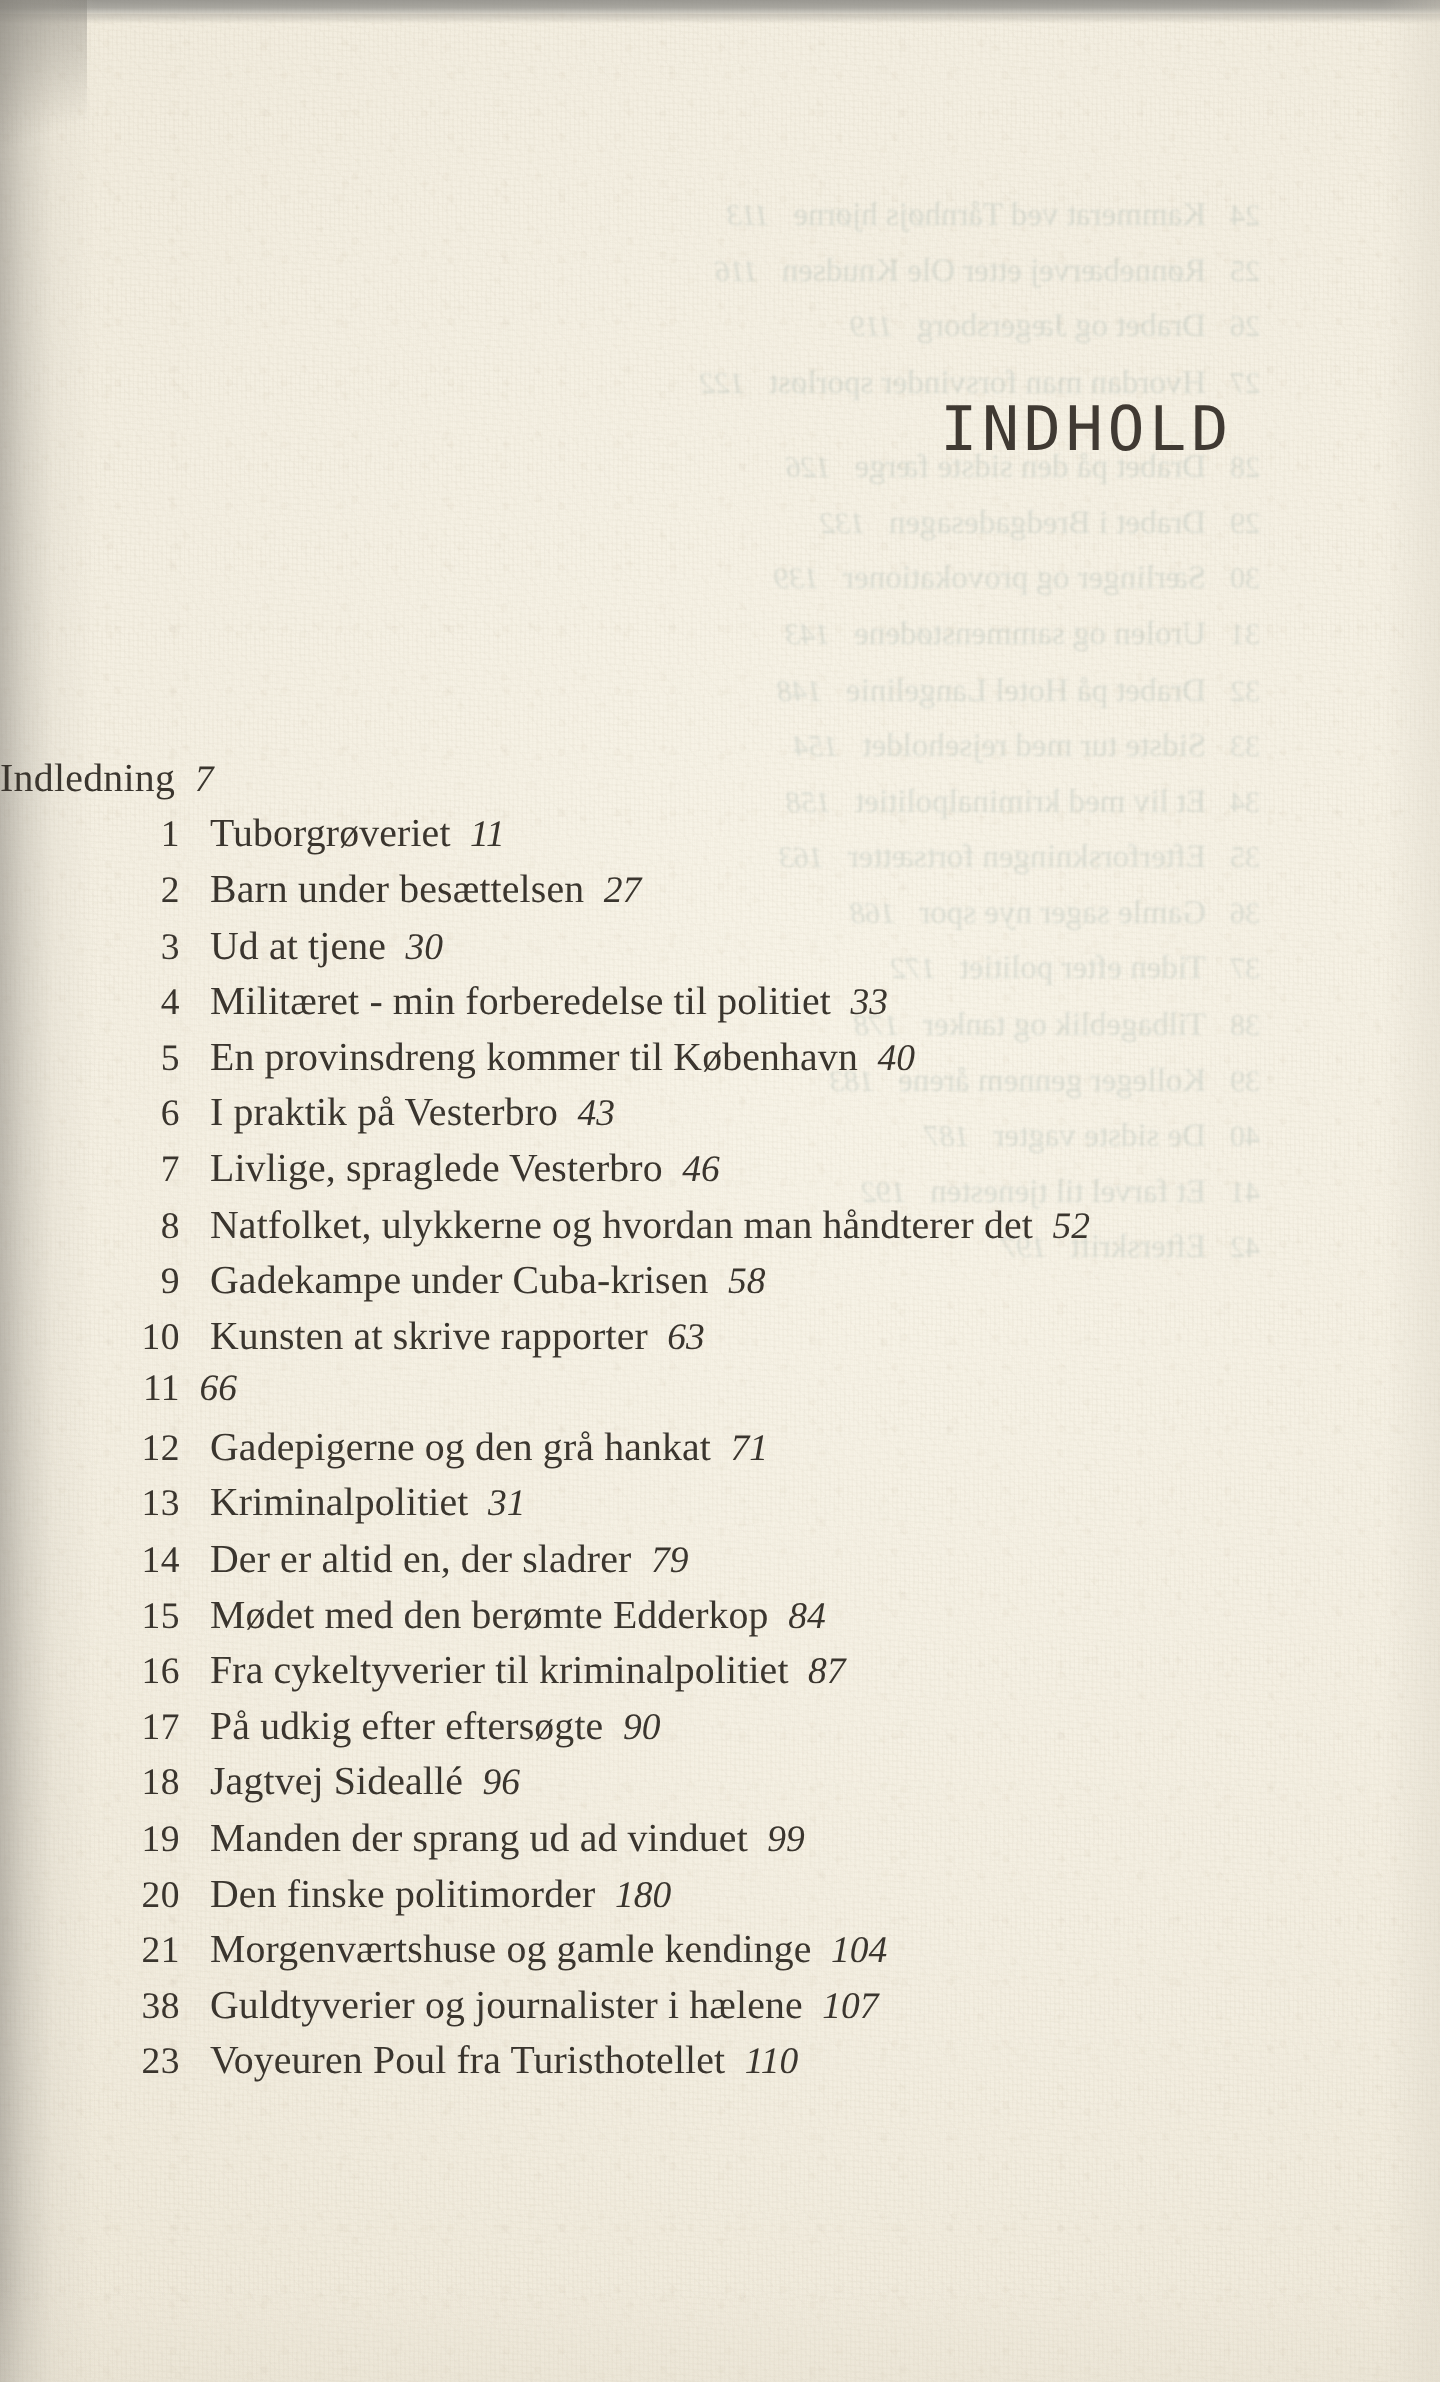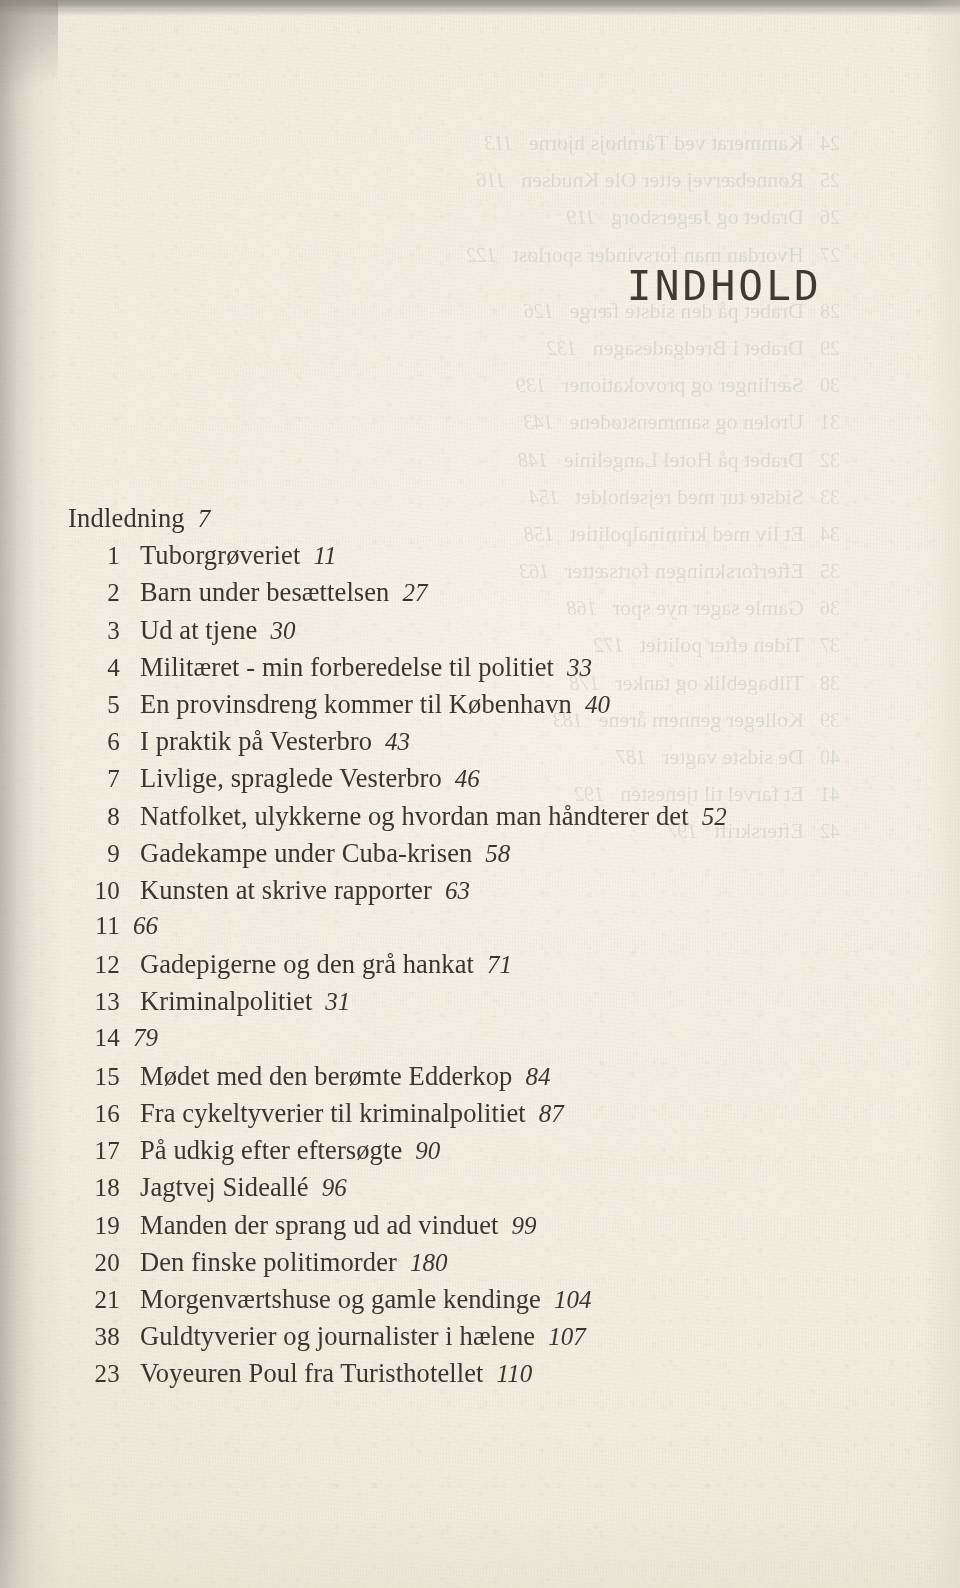--- a/index.html
+++ b/index.html
@@ -148,21 +148,20 @@
   .toc {
     position: absolute;
     top: 503px;
     left: 0;
     width: 960px;
   }
 
   .toc-intro {
     display: flex;
     align-items: baseline;
-    padding-left: 68px;
     height: 37.2px;
     font-size: 26.5px;
   }
   .toc-intro .intro-label { letter-spacing: .2px; }
   .toc-intro .intro-page {
     font-style: italic;
     margin-left: 13px;
     font-size: 25px;
   }
 
@@ -386,20 +385,21 @@
           <span class="toc-title">Gadepigerne og den grå hankat</span>
           <span class="toc-page">71</span>
         </div>
         <div class="toc-row">
           <span class="toc-num">13</span>
           <span class="toc-title">Kriminalpolitiet</span>
           <span class="toc-page">31</span>
         </div>
         <div class="toc-row">
           <span class="toc-num">14</span>
+          <span class="toc-title">Der er altid en, der sladrer</span>
           <span class="toc-page">79</span>
         </div>
         <div class="toc-row">
           <span class="toc-num">15</span>
           <span class="toc-title">Mødet med den berømte Edderkop</span>
           <span class="toc-page">84</span>
         </div>
         <div class="toc-row">
           <span class="toc-num">16</span>
           <span class="toc-title">Fra cykeltyverier til kriminalpolitiet</span>

